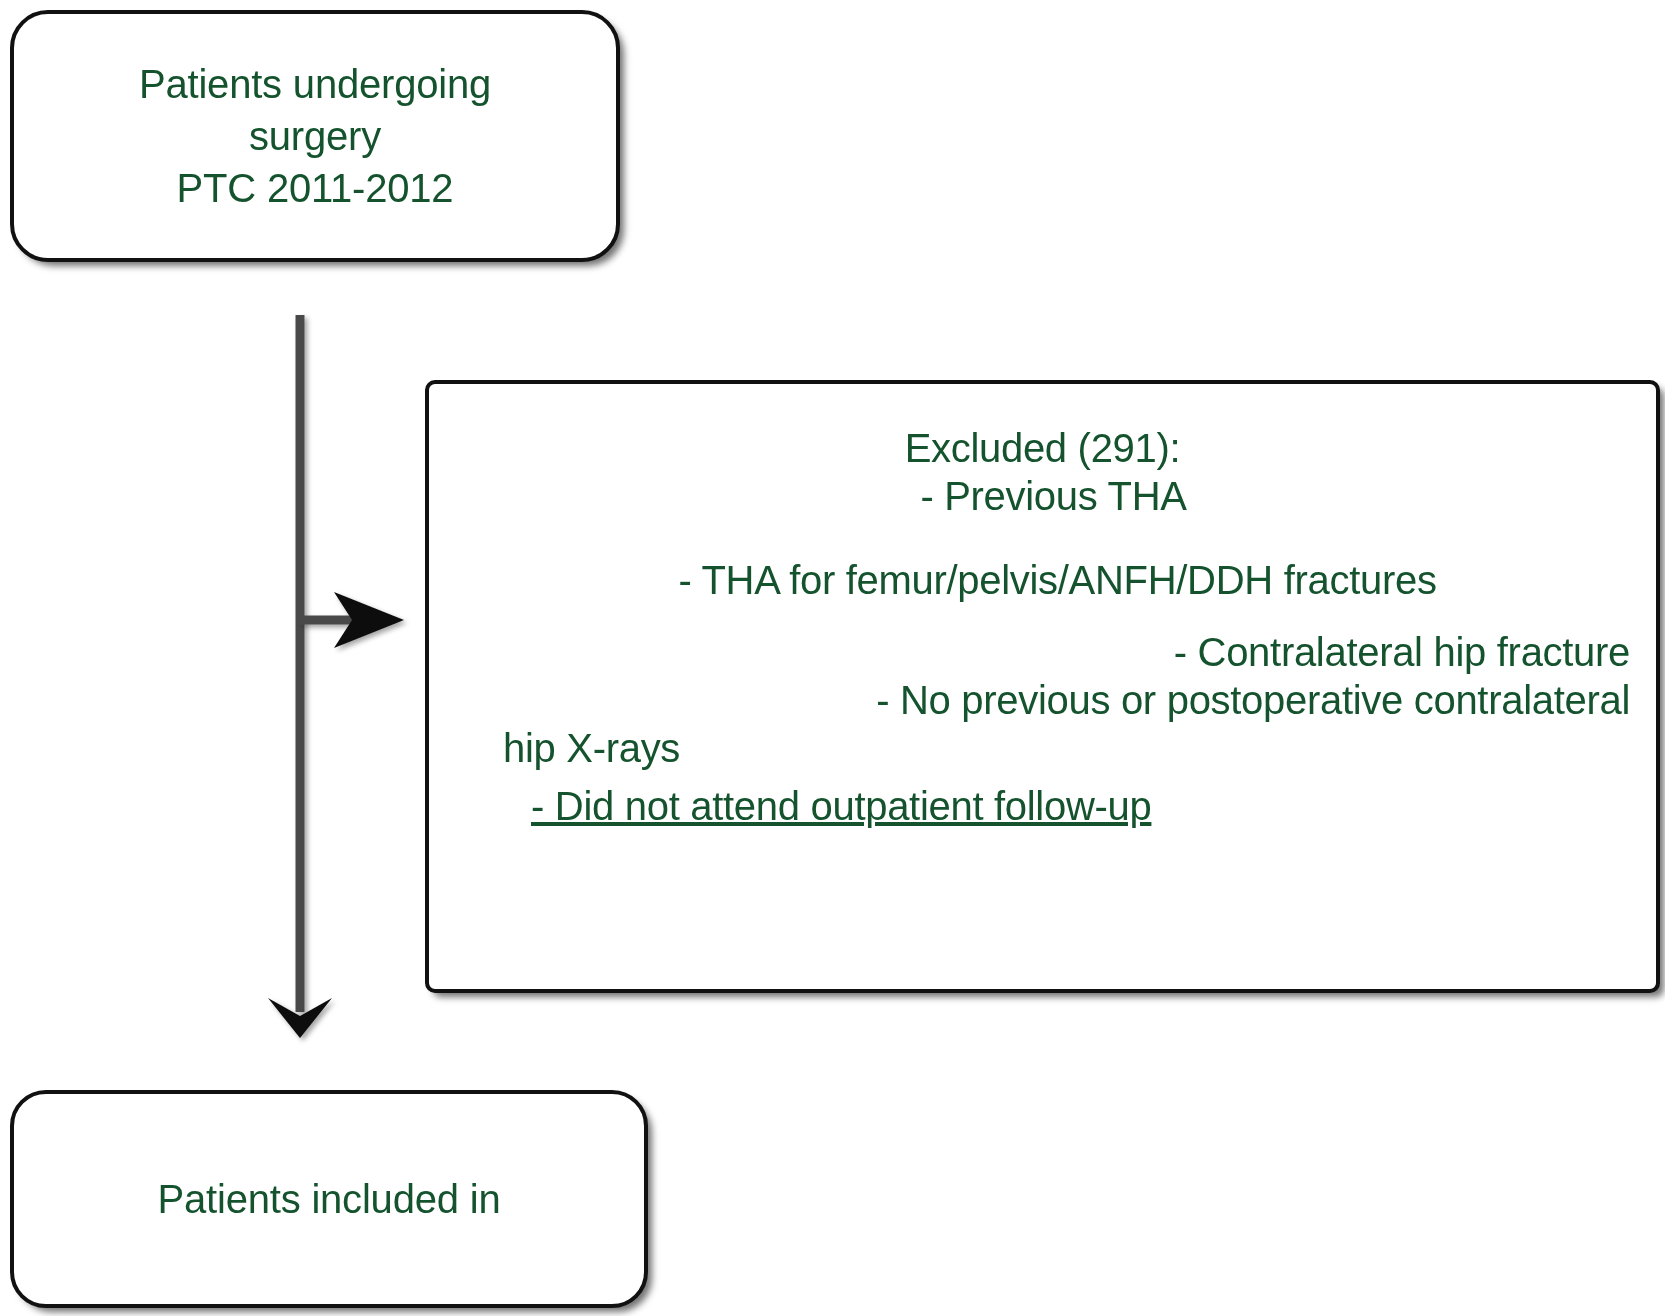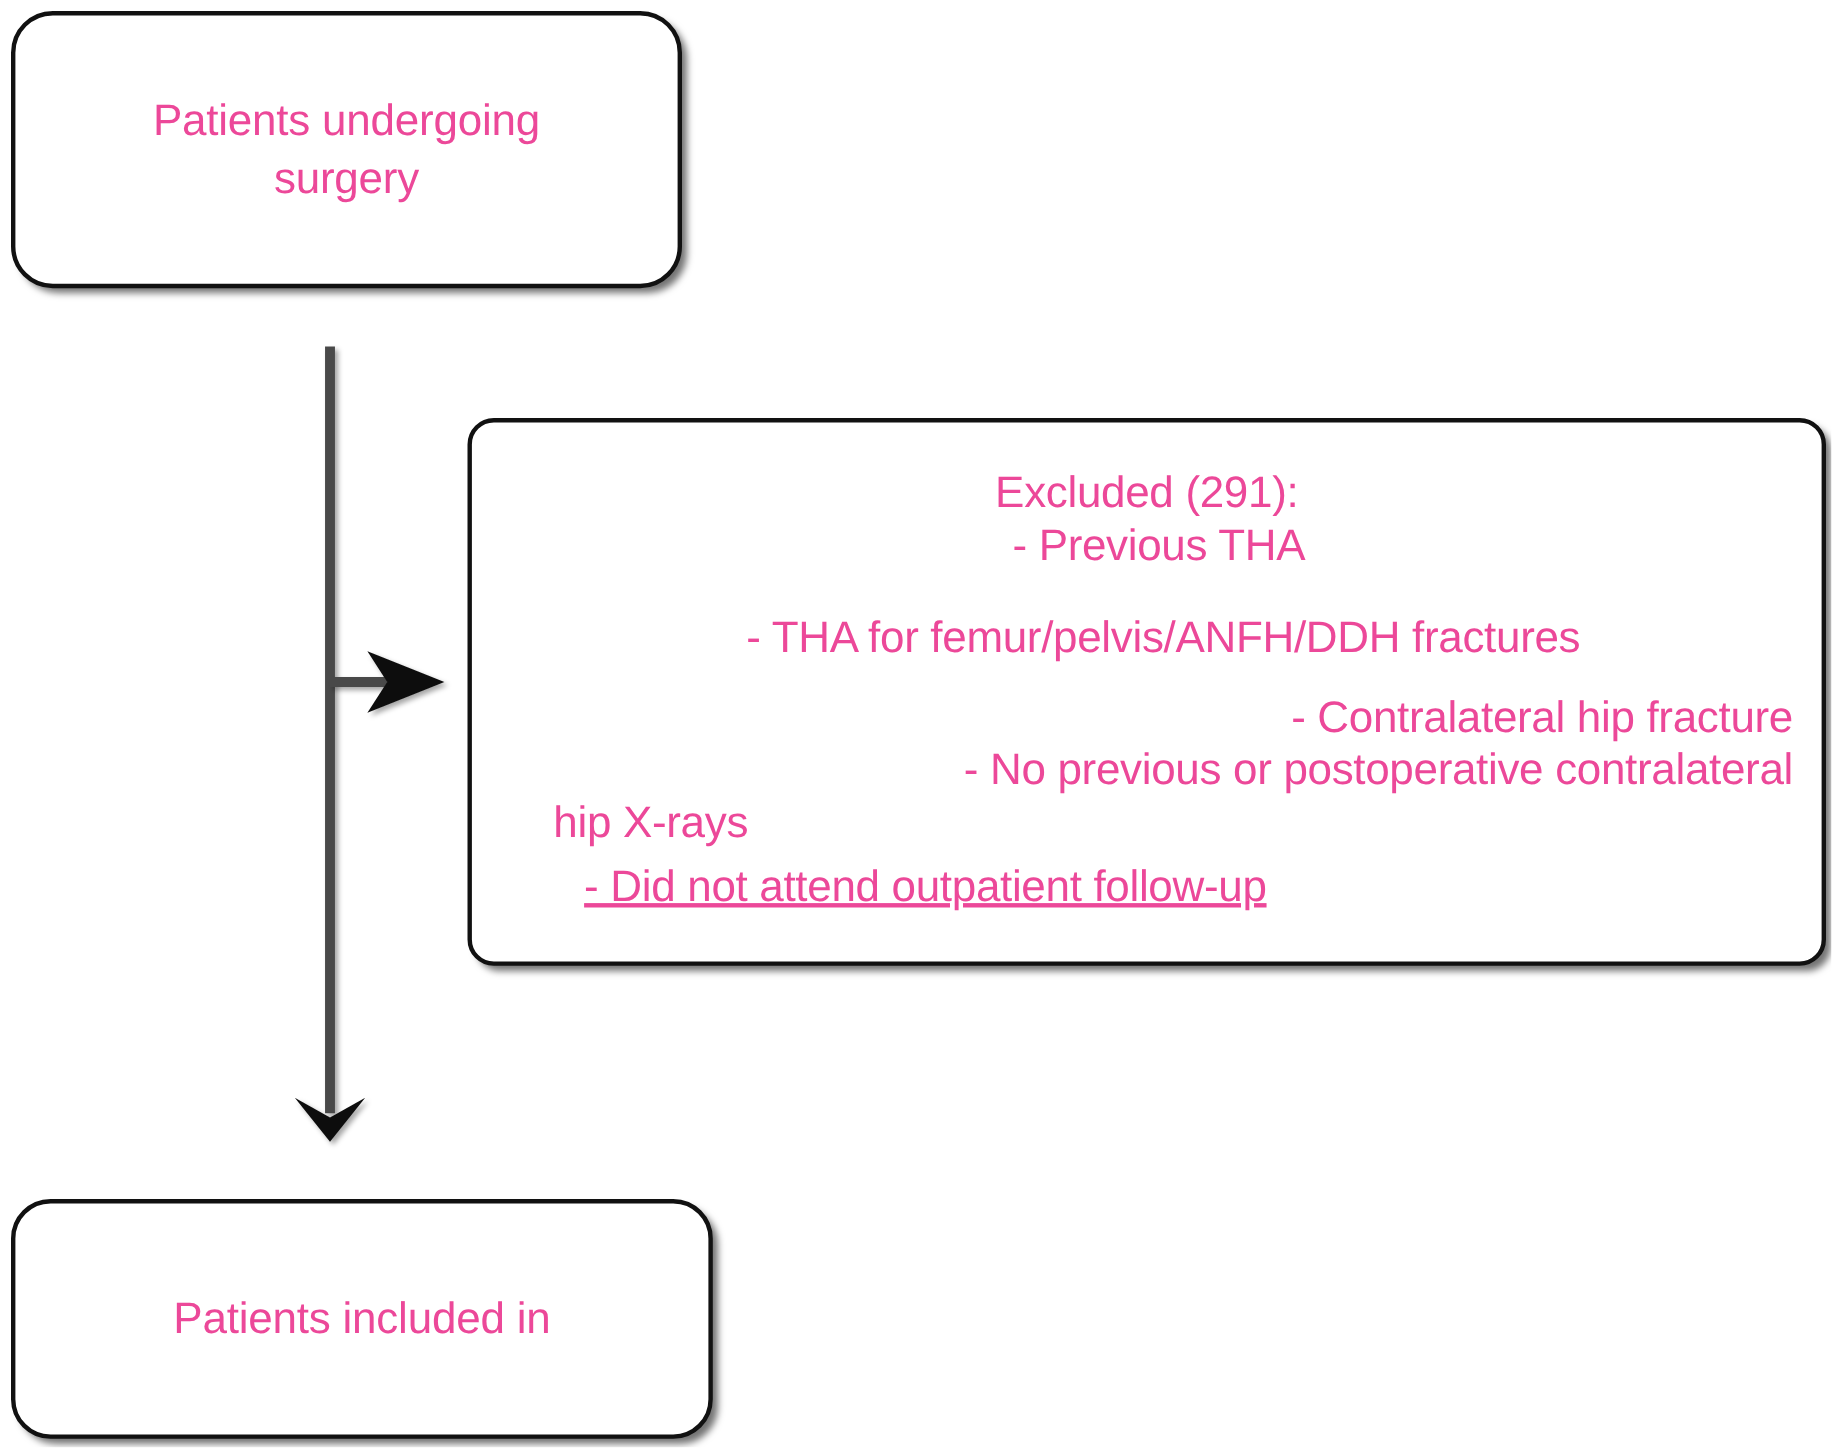--- a/index.html
+++ b/index.html
@@ -8,21 +8,21 @@
     padding: 0;
     background: #ffffff;
   }
   #canvas {
     position: relative;
     width: 1665px;
     height: 1316px;
     background: #ffffff;
     overflow: hidden;
     font-family: "Liberation Sans", "DejaVu Sans", sans-serif;
-    color: #ec4899;
+    color: #14532d;
   }
 
   
   .node {
     position: absolute;
     box-sizing: border-box;
     background: #ffffff;
     border: 4px solid #111111;
     border-radius: 34px;
     box-shadow: 6px 6px 7px -2px rgba(0,0,0,0.55);
@@ -43,22 +43,22 @@
     font-size: 40px;
     line-height: 52px;
     letter-spacing: -0.2px;
     white-space: nowrap;
   }
 
   #box-excluded {
     left: 425px;
     top: 380px;
     width: 1235px;
-    height: 498px;
-    border-radius: 24px;
+    height: 613px;
+    border-radius: 10px;
     justify-content: flex-start;
     padding: 40px 26px 30px 26px;
   }
   #box-excluded .line {
     font-size: 40px;
     line-height: 48px;
     letter-spacing: -0.3px;
     white-space: nowrap;
   }
   #box-excluded .l1 { text-align: center; margin-left: 0px;  }
@@ -113,20 +113,21 @@
 
     <g filter="url(#softshadow)">
       <line x1="300" y1="620" x2="375" y2="620" stroke="#4a4a4a" stroke-width="9" stroke-linecap="butt"></line>
       <path d="M 334 592 L 404 620 L 334 648 L 352 620 Z" fill="#111111"></path>
     </g>
   </svg>
 
   <div class="node" id="box-top">
     <div class="line">Patients undergoing</div>
     <div class="line">surgery</div>
+    <div class="line">PTC 2011-2012</div>
   </div>
 
   <div class="node" id="box-excluded">
     <div class="line l1">Excluded (291):</div>
     <div class="line l2">- Previous THA</div>
     <div class="line l3">- THA for femur/pelvis/ANFH/DDH fractures</div>
     <div class="line l4">- Contralateral hip fracture</div>
     <div class="line l5">- No previous or postoperative contralateral</div>
     <div class="line l6">hip X-rays</div>
     <div class="line l7">- Did not attend outpatient follow-up</div>

